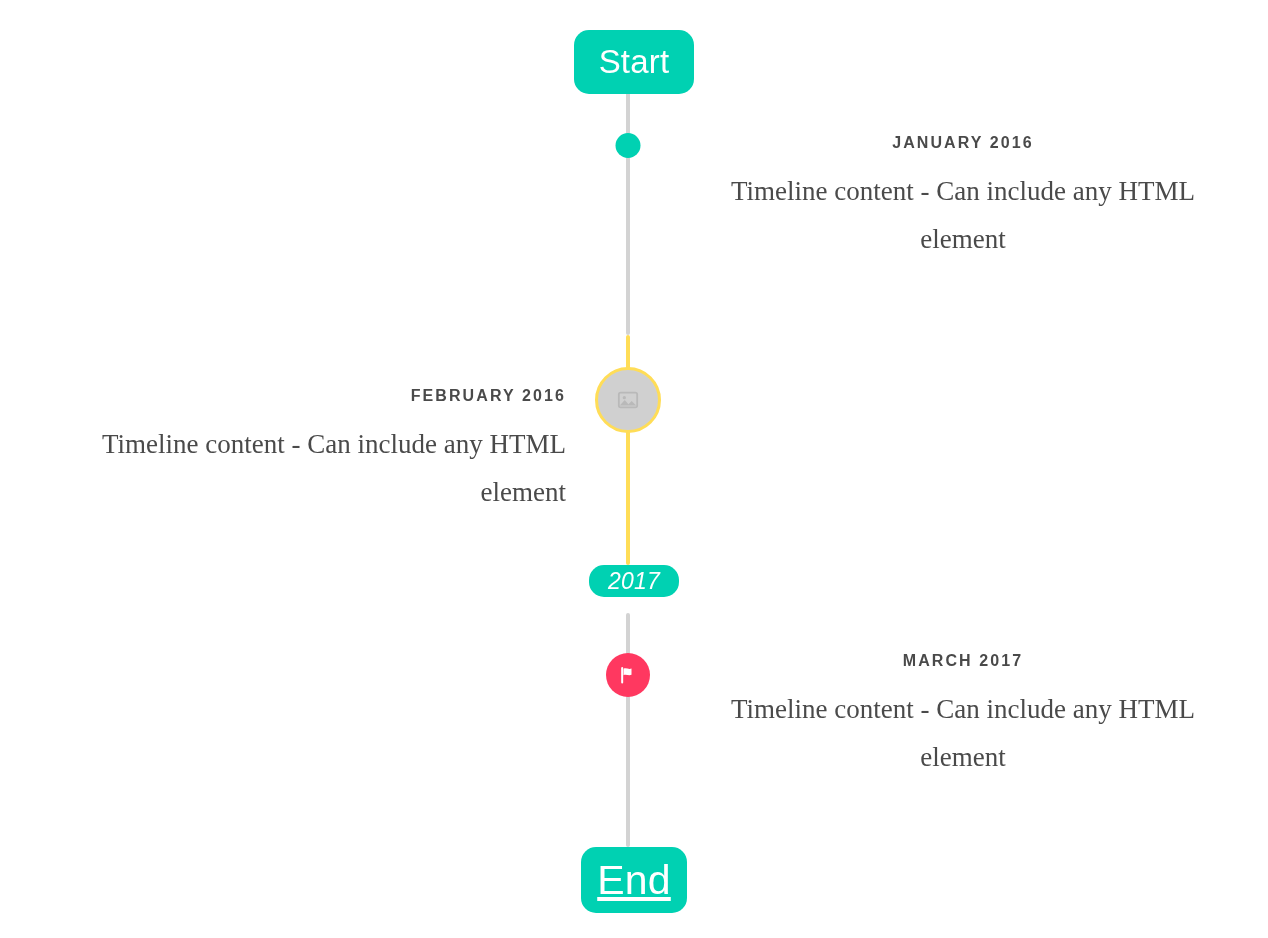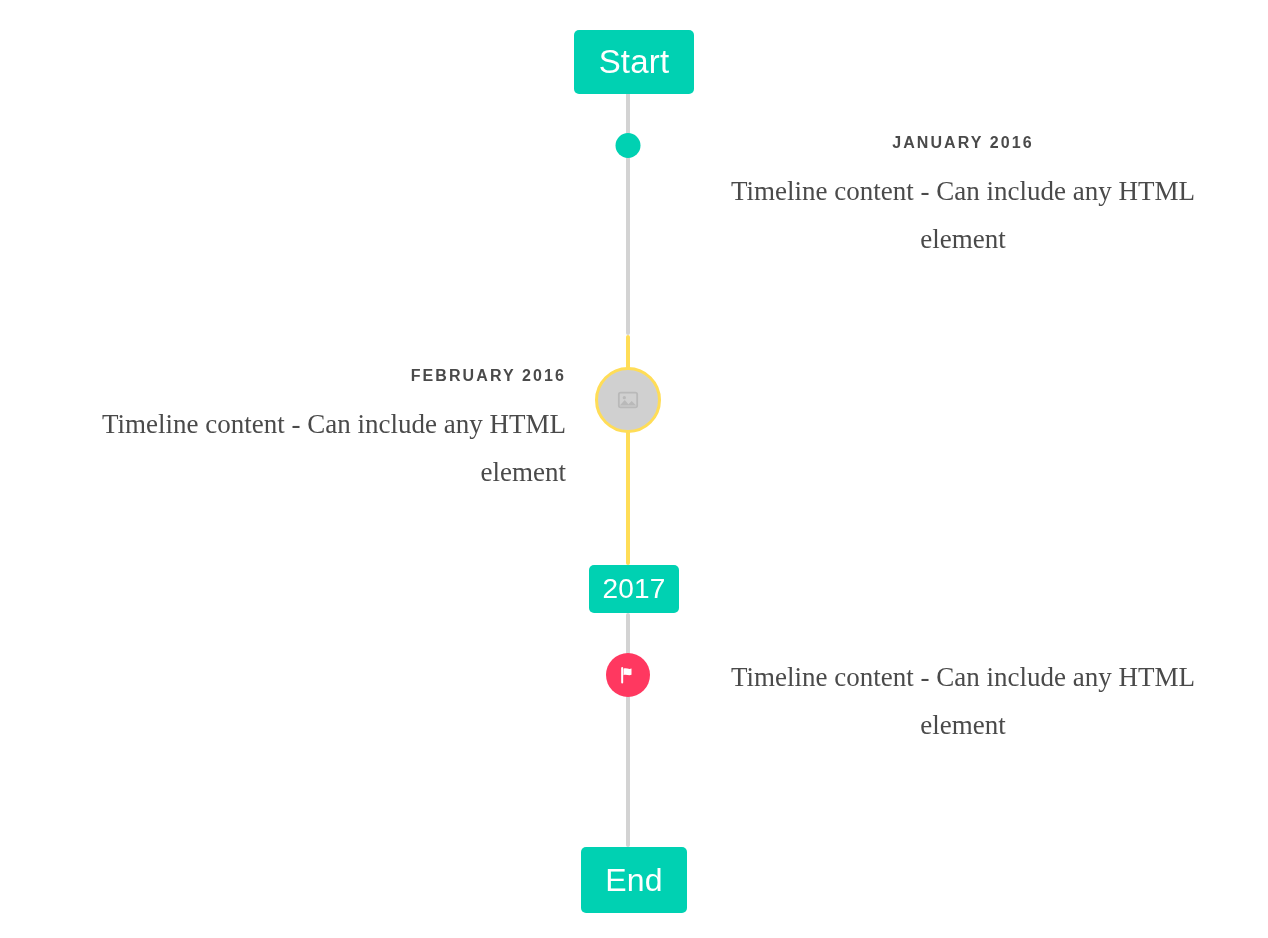--- a/index.html
+++ b/index.html
@@ -35,45 +35,47 @@
   .rail-b { top: 335px; height: 230px; background: #ffdd57; } 
   .rail-c { top: 613px; height: 234px; }           
 
   
   .badge {
     position: absolute;
     left: 50%;
     transform: translateX(-50%);
     background: #00d1b2;
     color: #ffffff;
-    border-radius: 5px;
+    border-radius: 15px;
     display: flex;
     align-items: center;
     justify-content: center;
     font-weight: 400;
     letter-spacing: 0.2px;
     white-space: nowrap;
   }
   .badge-start {
     top: 30px;
     width: 120px;
     height: 64px;
     font-size: 33px;
   }
   .badge-mid {
     top: 565px;
     width: 90px;
-    height: 48px;
-    font-size: 28px;
+    height: 32px;
+    font-size: 23px;
+    font-style: italic;
   }
   .badge-end {
     top: 847px;
     width: 106px;
     height: 66px;
-    font-size: 32px;
+    font-size: 41px;
+    text-decoration: underline;
   }
 
   
   .marker {
     position: absolute;
     left: 628px;
     transform: translateX(-50%);
     border-radius: 50%;
     display: flex;
     align-items: center;
@@ -120,21 +122,21 @@
   .entry-body {
     font-size: 27px;
     line-height: 1.78;
     color: #4a4a4a;
     font-weight: 400;
     margin: 0;
     font-family: Liberation Serif, serif;
   }
 
   .entry-jan { top: 135px; }
-  .entry-feb { top: 368px; text-align: right; }
+  .entry-feb { top: 388px; text-align: right; }
   .entry-mar { top: 653px; }
 </style>
 </head>
 <body>
 
 <div class="timeline">
 
   <div class="rail rail-a"></div>
   <div class="rail rail-b"></div>
   <div class="rail rail-c"></div>
@@ -166,18 +168,19 @@
   <div class="badge badge-mid">2017</div>
 
   <div class="marker marker-flag">
     <svg width="20" height="20" viewBox="0 0 24 24" aria-hidden="true">
       <path d="M5 3.5v17.5" stroke="#ffffff" stroke-width="2.4" stroke-linecap="round"></path>
       <path d="M6.6 4.6c3.2-1.8 6.4 1.4 9.6-0.4v7.6c-3.2 1.8-6.4-1.4-9.6 0.4z" fill="#ffffff"></path>
     </svg>
   </div>
 
   <div class="entry entry-right entry-mar">
+    <p class="entry-heading">MARCH 2017</p>
     <p class="entry-body">Timeline content - Can include any HTML element</p>
   </div>
 
   <div class="badge badge-end">End</div>
 
 </div>
 
 </body></html>

